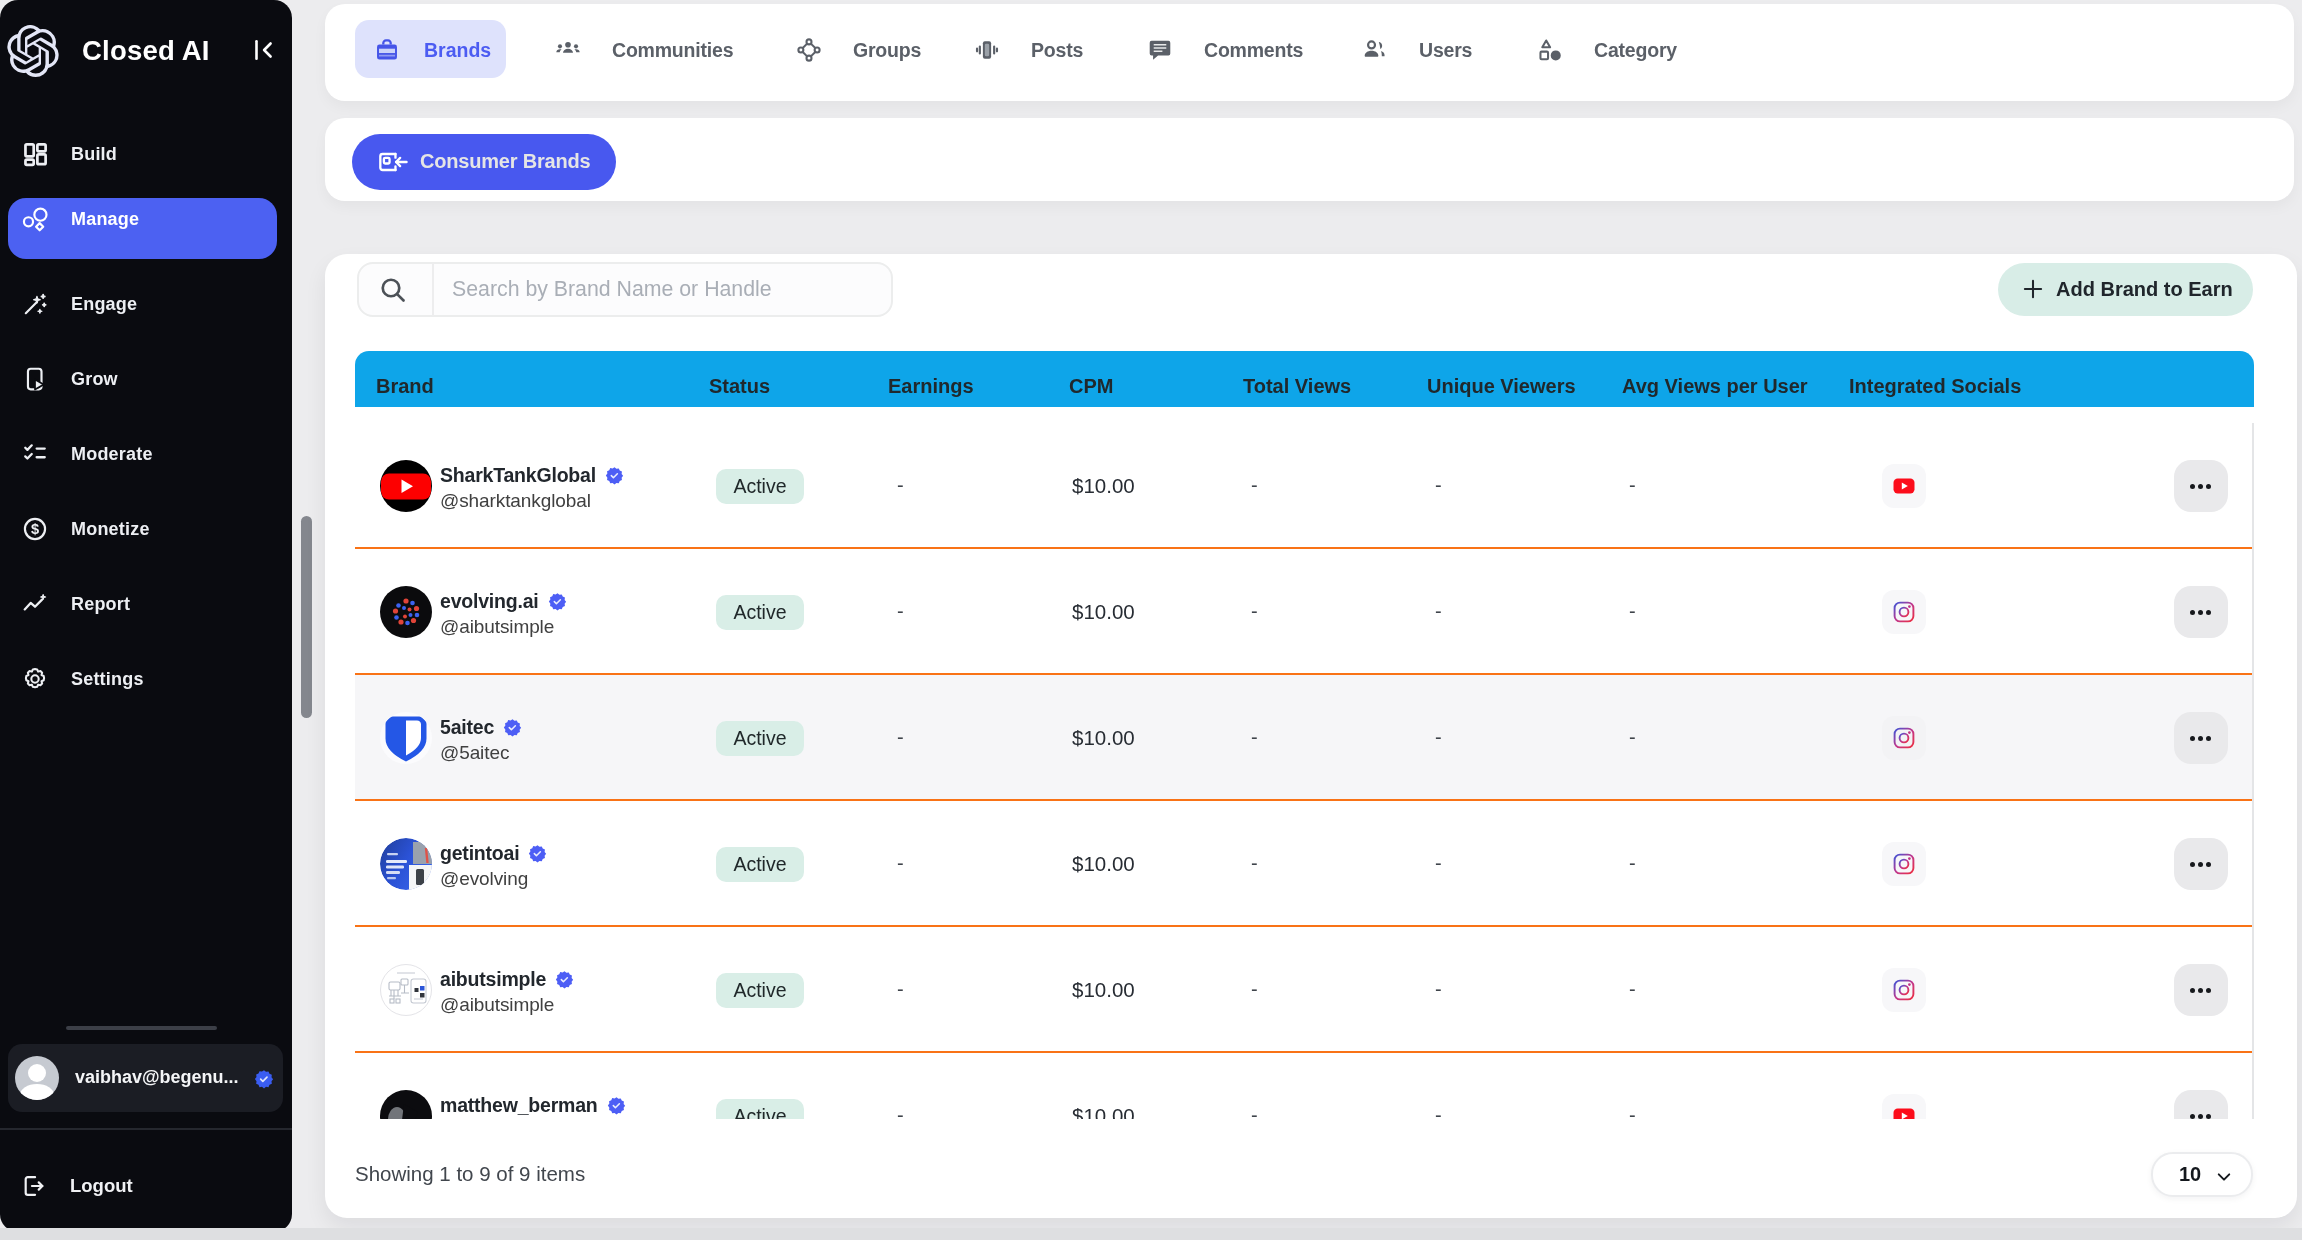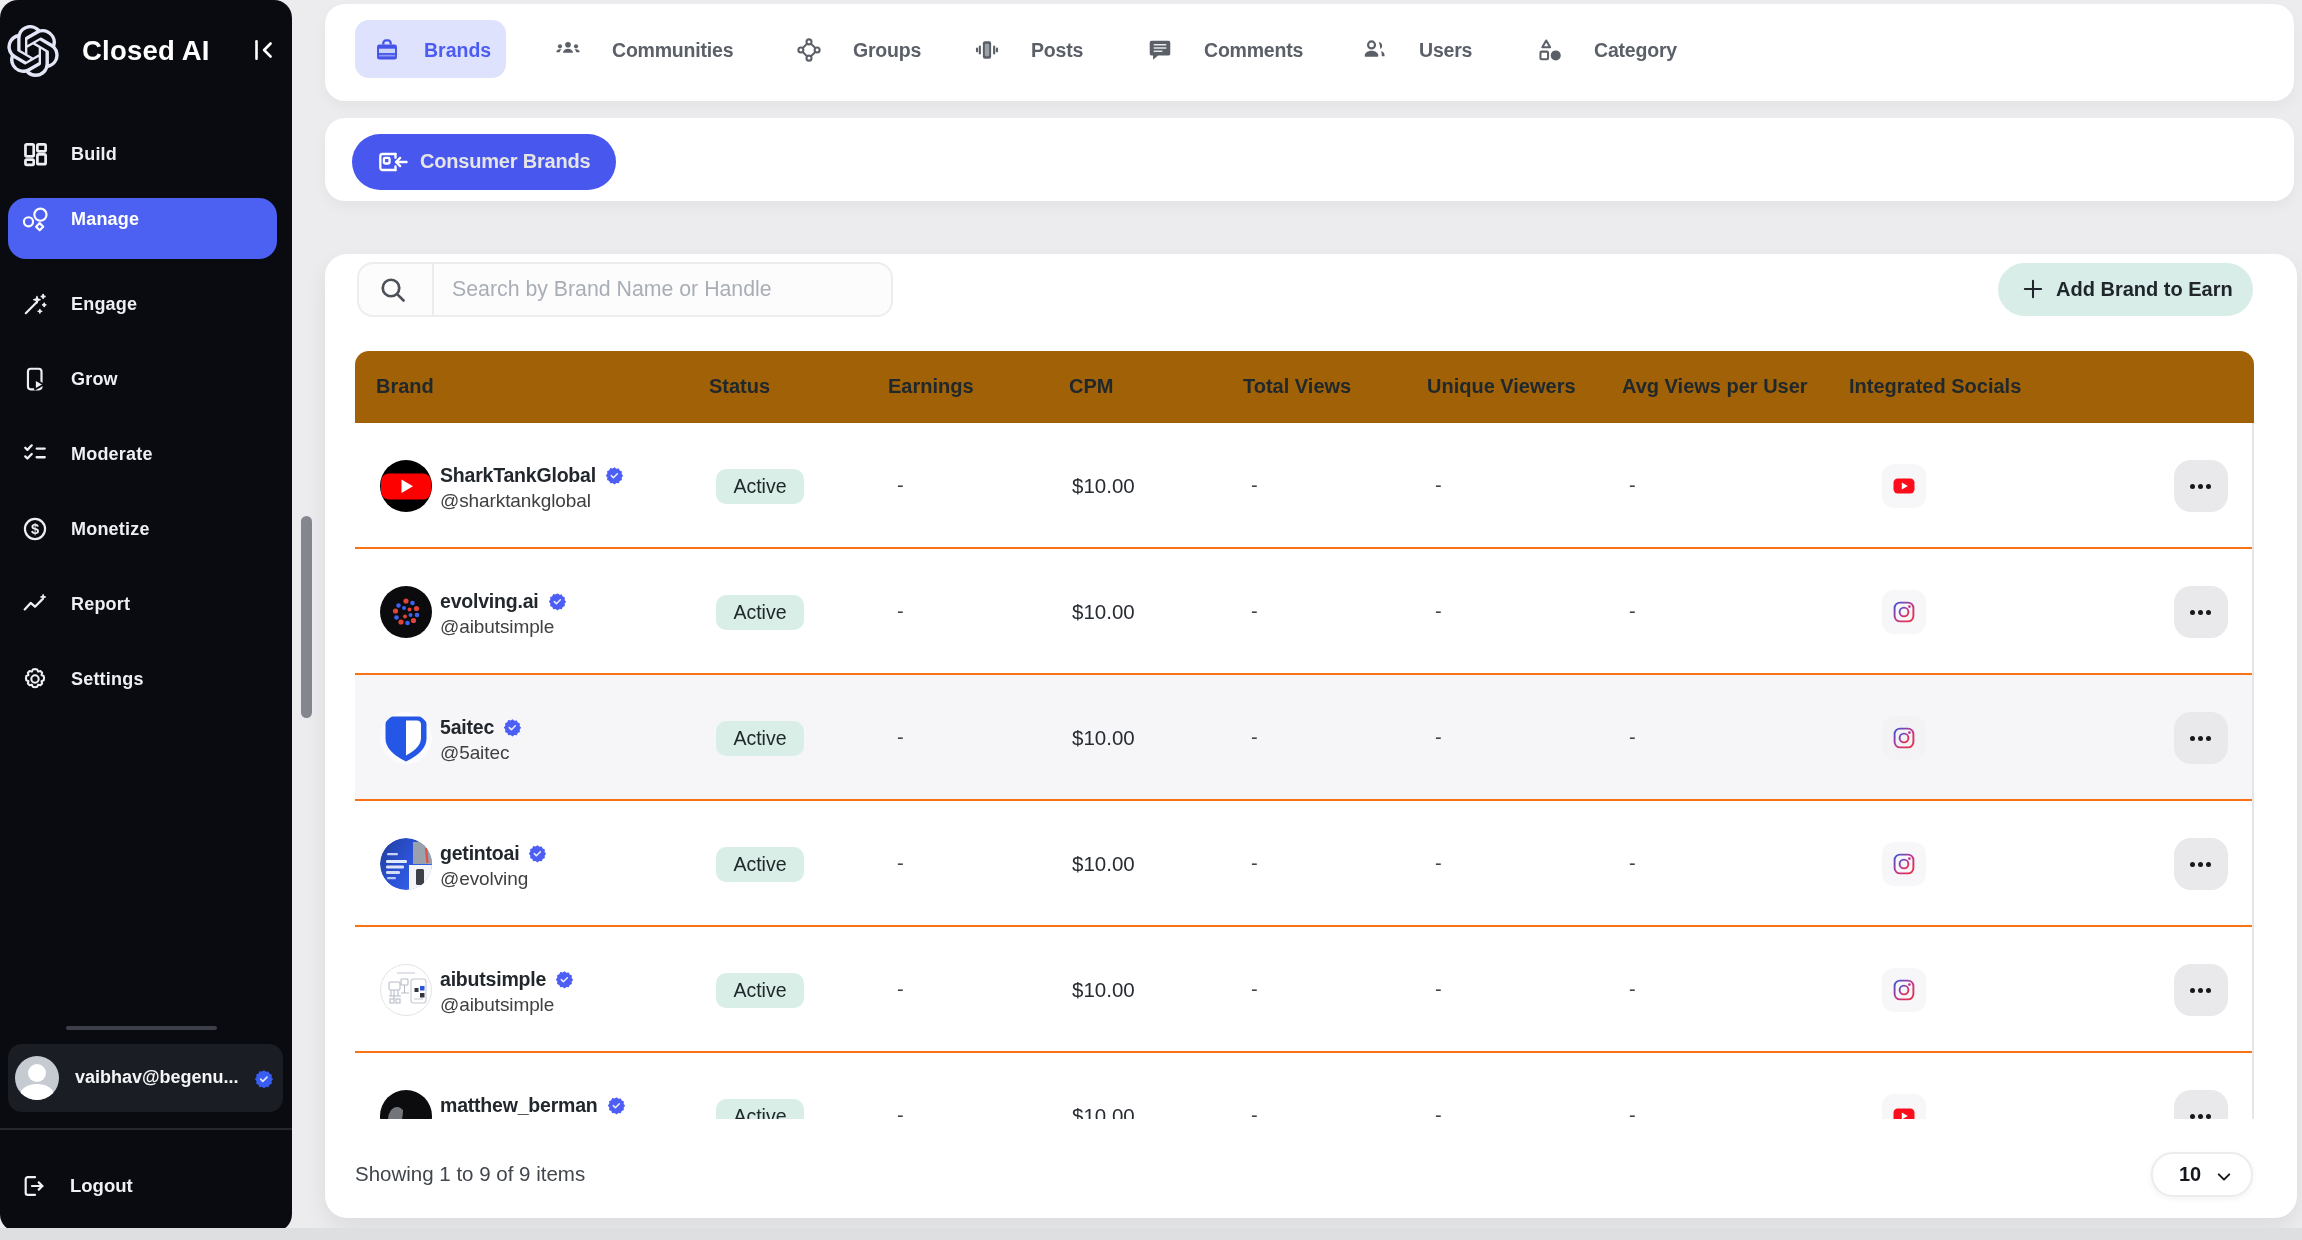--- a/index.html
+++ b/index.html
@@ -50,21 +50,21 @@
 
   #searchbox { left:357px; top:262px; width:536px; height:55px; border:2px solid #eceded; background:#fcfcfd; border-radius:16px; }
   #searchdiv { left:432px; top:263px; width:2px; height:53px; background:#ededee; }
   #searchicon { left:377px; top:274px; width:32px; height:32px; }
   #searchph { left:452px; top:277px; font-size:21.3px; color:#a9aeb6; }
   #addbtn { left:1998px; top:263px; width:255px; height:53px; background:#d8ede7; border-radius:27px; }
   #addbtn .plus { position:absolute; left:22px; top:13px; width:26px; height:26px; }
   #addbtn .albl { position:absolute; left:58px; top:15px; font-size:20px; font-weight:600; color:#20262c; }
 
   
-  #thead { left:355px; top:351px; width:1899px; height:72px; background:#a16207; border-radius:14px 14px 0 0; }
+  #thead { left:355px; top:351px; width:1899px; height:56px; background:#0ea5e9; border-radius:14px 14px 0 0; }
   .hcell { position:absolute; top:24px; font-size:20px; font-weight:bold; color:#20282c; }
   #tbl-scroll-line { left:2252px; top:423px; width:2px; height:696px; background:#e4e5e7; }
   #tbody { left:355px; top:423px; width:1897px; height:696px; overflow:hidden; }
   .row { position:relative; width:1897px; height:126px; background:#ffffff; border-bottom:2px solid #f97316; }
   .row.alt { background:#f6f6f8; }
   .avatar { position:absolute; left:25px; top:37px; width:52px; height:52px; border-radius:50%; overflow:hidden; }
   .bname { position:absolute; left:85px; top:41px; font-size:19.5px; letter-spacing:-0.2px; font-weight:bold; color:#22272d; display:flex; align-items:center; gap:9px; }
   .bname .vb { width:19px; height:19px; }
   .bhandle { position:absolute; left:85px; top:67px; font-size:19px; letter-spacing:-0.1px; color:#404040; }
   .pill { position:absolute; left:361px; top:46px; width:88px; height:35px; background:#d9eee7; border-radius:10px; font-size:19.5px; color:#20282a; text-align:center; line-height:35px; }

